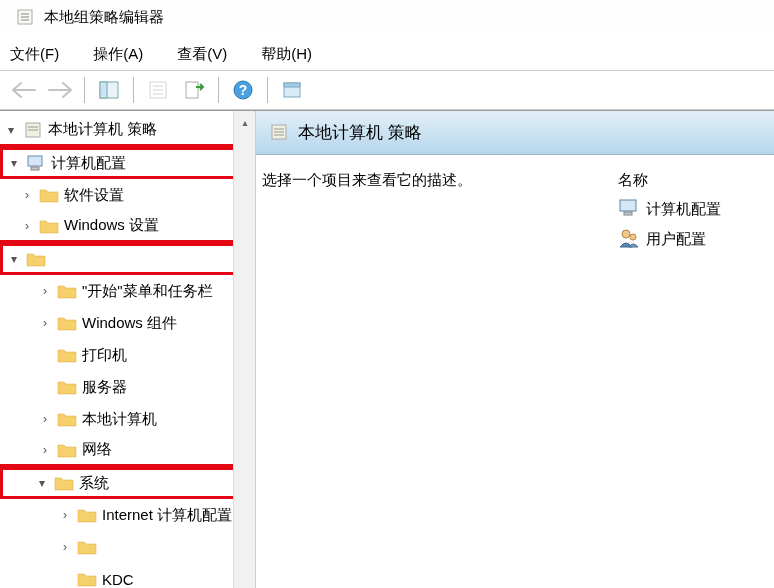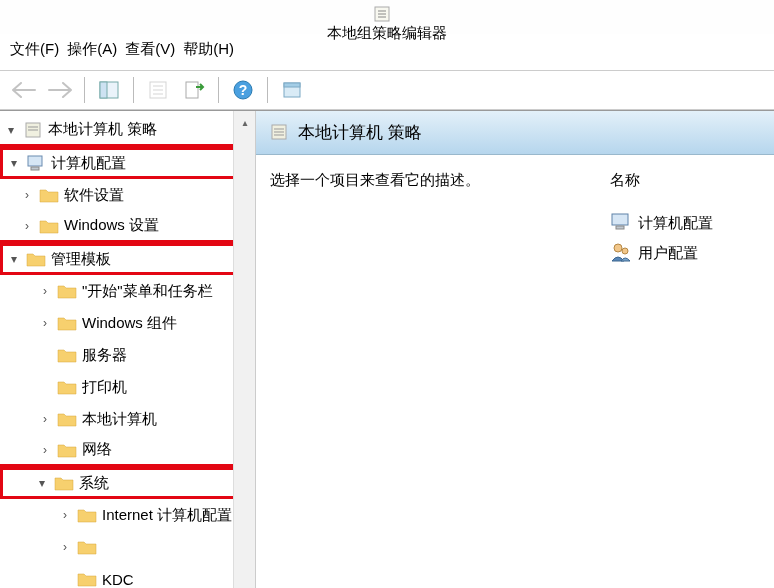--- a/index.html
+++ b/index.html
@@ -16,35 +16,34 @@
       height: 588px;
       overflow: hidden;
     }
 
     .title-bar {
       display: flex;
       align-items: center;
       padding: 4px 16px;
       height: 34px;
       background: #fefefe;
-      flex-direction: column;
     }
 
     .title-bar .icon {
       width: 20px;
       height: 20px;
       margin-right: 8px;
     }
 
     .menu-bar {
       display: flex;
-      gap: 8px;
+      gap: 34px;
       padding: 6px 10px;
       height: 36px;
-      align-items: flex-start;
+      align-items: flex-end;
     }
 
     .menu-item {
       cursor: default;
     }
 
     .toolbar {
       display: flex;
       align-items: center;
       padding: 4px 8px;
@@ -179,35 +178,35 @@
     .detail-header .icon {
       margin-right: 8px;
     }
 
     .detail-header-text {
       font-size: 17px;
     }
 
     .detail-body {
       display: flex;
-      padding: 16px 14px;
+      padding: 16px 6px;
       gap: 32px;
       font-family: Liberation Mono, monospace;
     }
 
     .detail-desc {
       flex: 1;
     }
 
     .detail-list {
       width: 150px;
     }
 
     .detail-col-header {
-      margin-bottom: 18px;
+      margin-bottom: 4px;
     }
 
     .list-row {
       display: flex;
       align-items: center;
       height: 30px;
       cursor: default;
     }
 
     .list-row .icon {
@@ -340,21 +339,20 @@
         <span class="tree-label">Windows 设置</span>
       </div>
 
       <div class="tree-item hl-red">
         <span class="expand">▾</span>
         <span class="tree-icon">
           <svg width="20" height="18" viewBox="0 0 20 18">
               <path class="folder-svg" d="M1 4 L1 16 L19 16 L19 6 L9 6 L7 4 Z"></path>
             </svg>
         </span>
-        <span class="tree-label">管理模板</span>
       </div>
 
       <div class="tree-item indent2">
         <span class="expand">›</span>
         <span class="tree-icon">
           <svg width="20" height="18" viewBox="0 0 20 18">
               <path class="folder-svg" d="M1 4 L1 16 L19 16 L19 6 L9 6 L7 4 Z"></path>
             </svg>
         </span>
         <span class="tree-label">"开始"菜单和任务栏</span>
@@ -370,31 +368,31 @@
         <span class="tree-label">Windows 组件</span>
       </div>
 
       <div class="tree-item indent2">
         <span class="expand none">·</span>
         <span class="tree-icon">
           <svg width="20" height="18" viewBox="0 0 20 18">
               <path class="folder-svg" d="M1 4 L1 16 L19 16 L19 6 L9 6 L7 4 Z"></path>
             </svg>
         </span>
-        <span class="tree-label">服务器</span>
+        <span class="tree-label">打印机</span>
       </div>
 
       <div class="tree-item indent2">
         <span class="expand none">·</span>
         <span class="tree-icon">
           <svg width="20" height="18" viewBox="0 0 20 18">
               <path class="folder-svg" d="M1 4 L1 16 L19 16 L19 6 L9 6 L7 4 Z"></path>
             </svg>
         </span>
-        <span class="tree-label">打印机</span>
+        <span class="tree-label">服务器</span>
       </div>
 
       <div class="tree-item indent2">
         <span class="expand">›</span>
         <span class="tree-icon">
           <svg width="20" height="18" viewBox="0 0 20 18">
               <path class="folder-svg" d="M1 4 L1 16 L19 16 L19 6 L9 6 L7 4 Z"></path>
             </svg>
         </span>
         <span class="tree-label">本地计算机</span>

